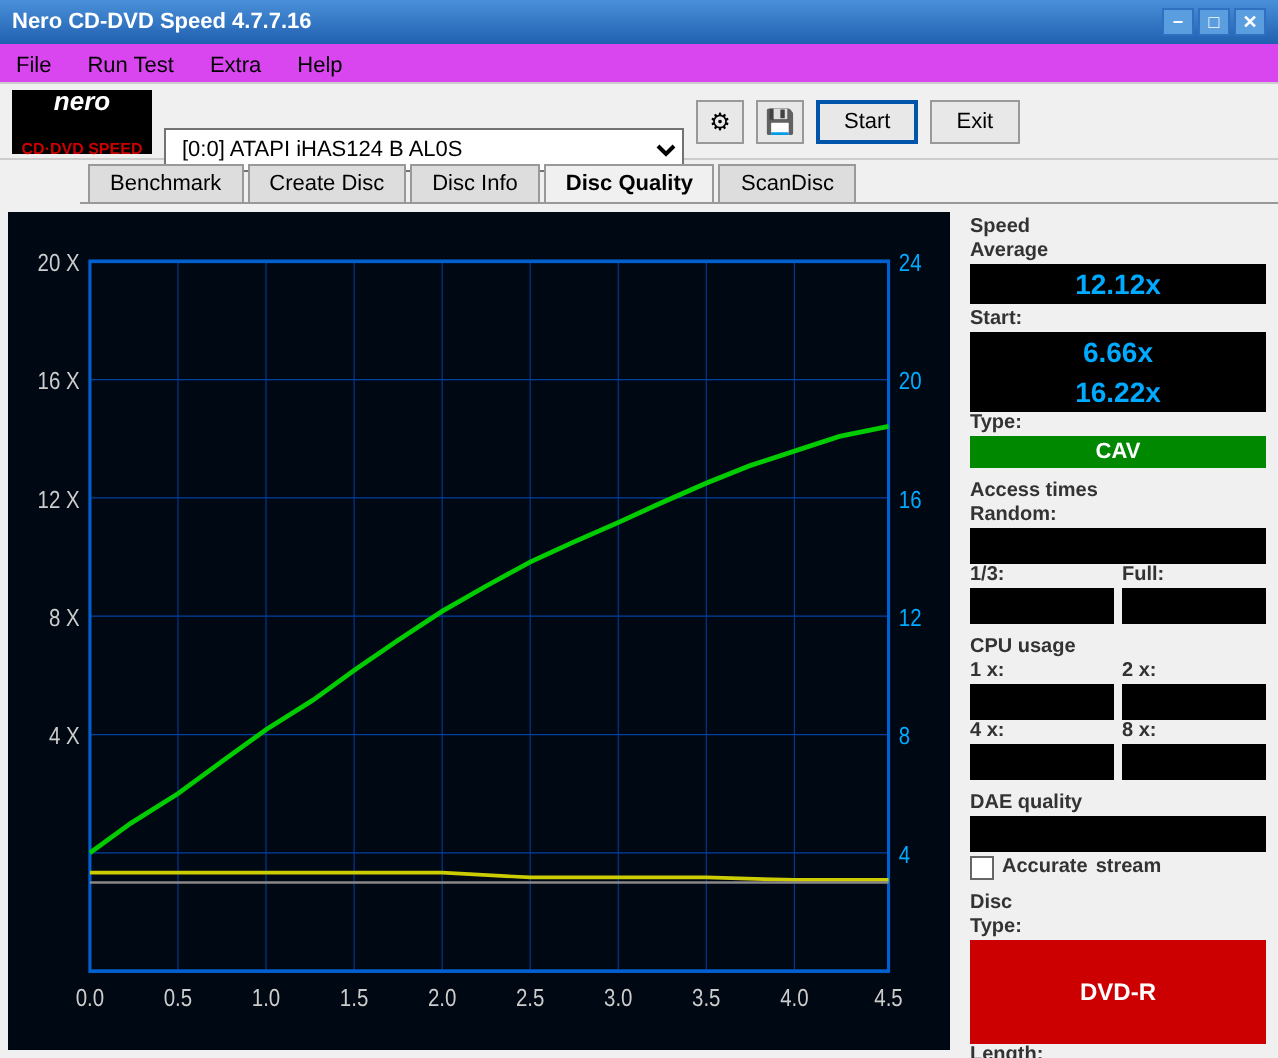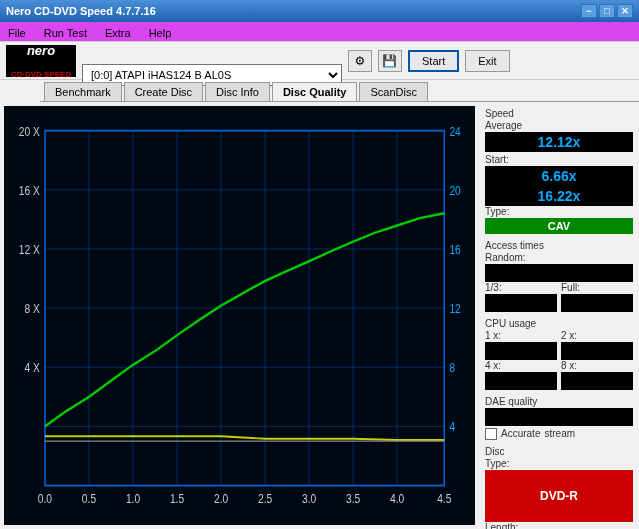--- a/index.html
+++ b/index.html
@@ -144,20 +144,21 @@
       background: #f0f0f0;
     }
     .panel-section {
       background: #f0f0f0;
       padding: 2px 4px;
     }
     .panel-label {
       font-size: 10px;
       color: #333;
       margin-bottom: 1px;
+      font-weight: bold;
     }
     .panel-value-box {
       background: black;
       color: white;
       text-align: center;
       font-size: 12px;
       font-weight: bold;
       padding: 2px;
       min-height: 18px;
       display: flex; align-items: center; justify-content: center;

